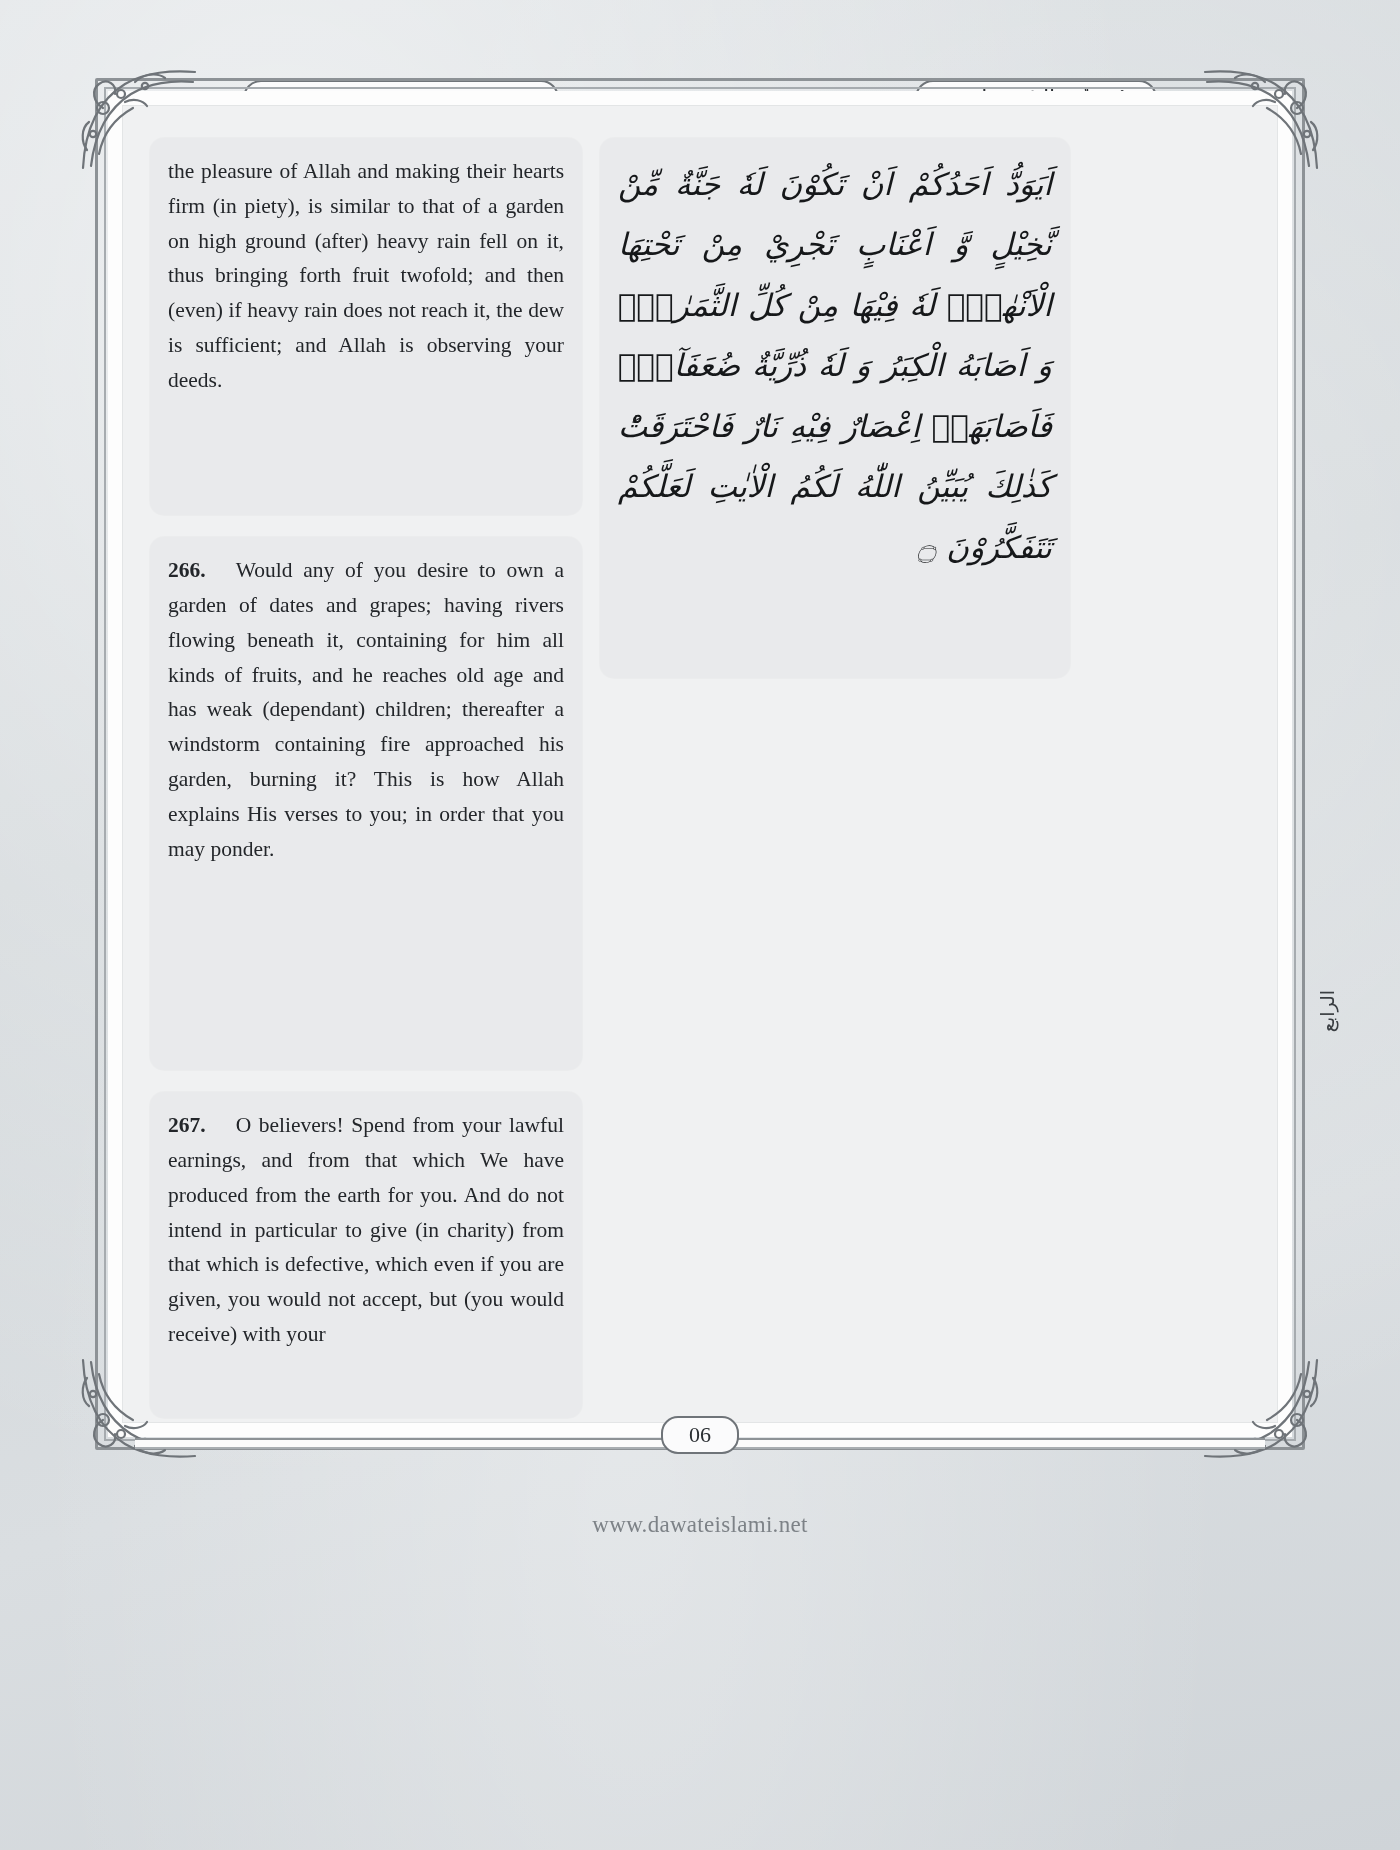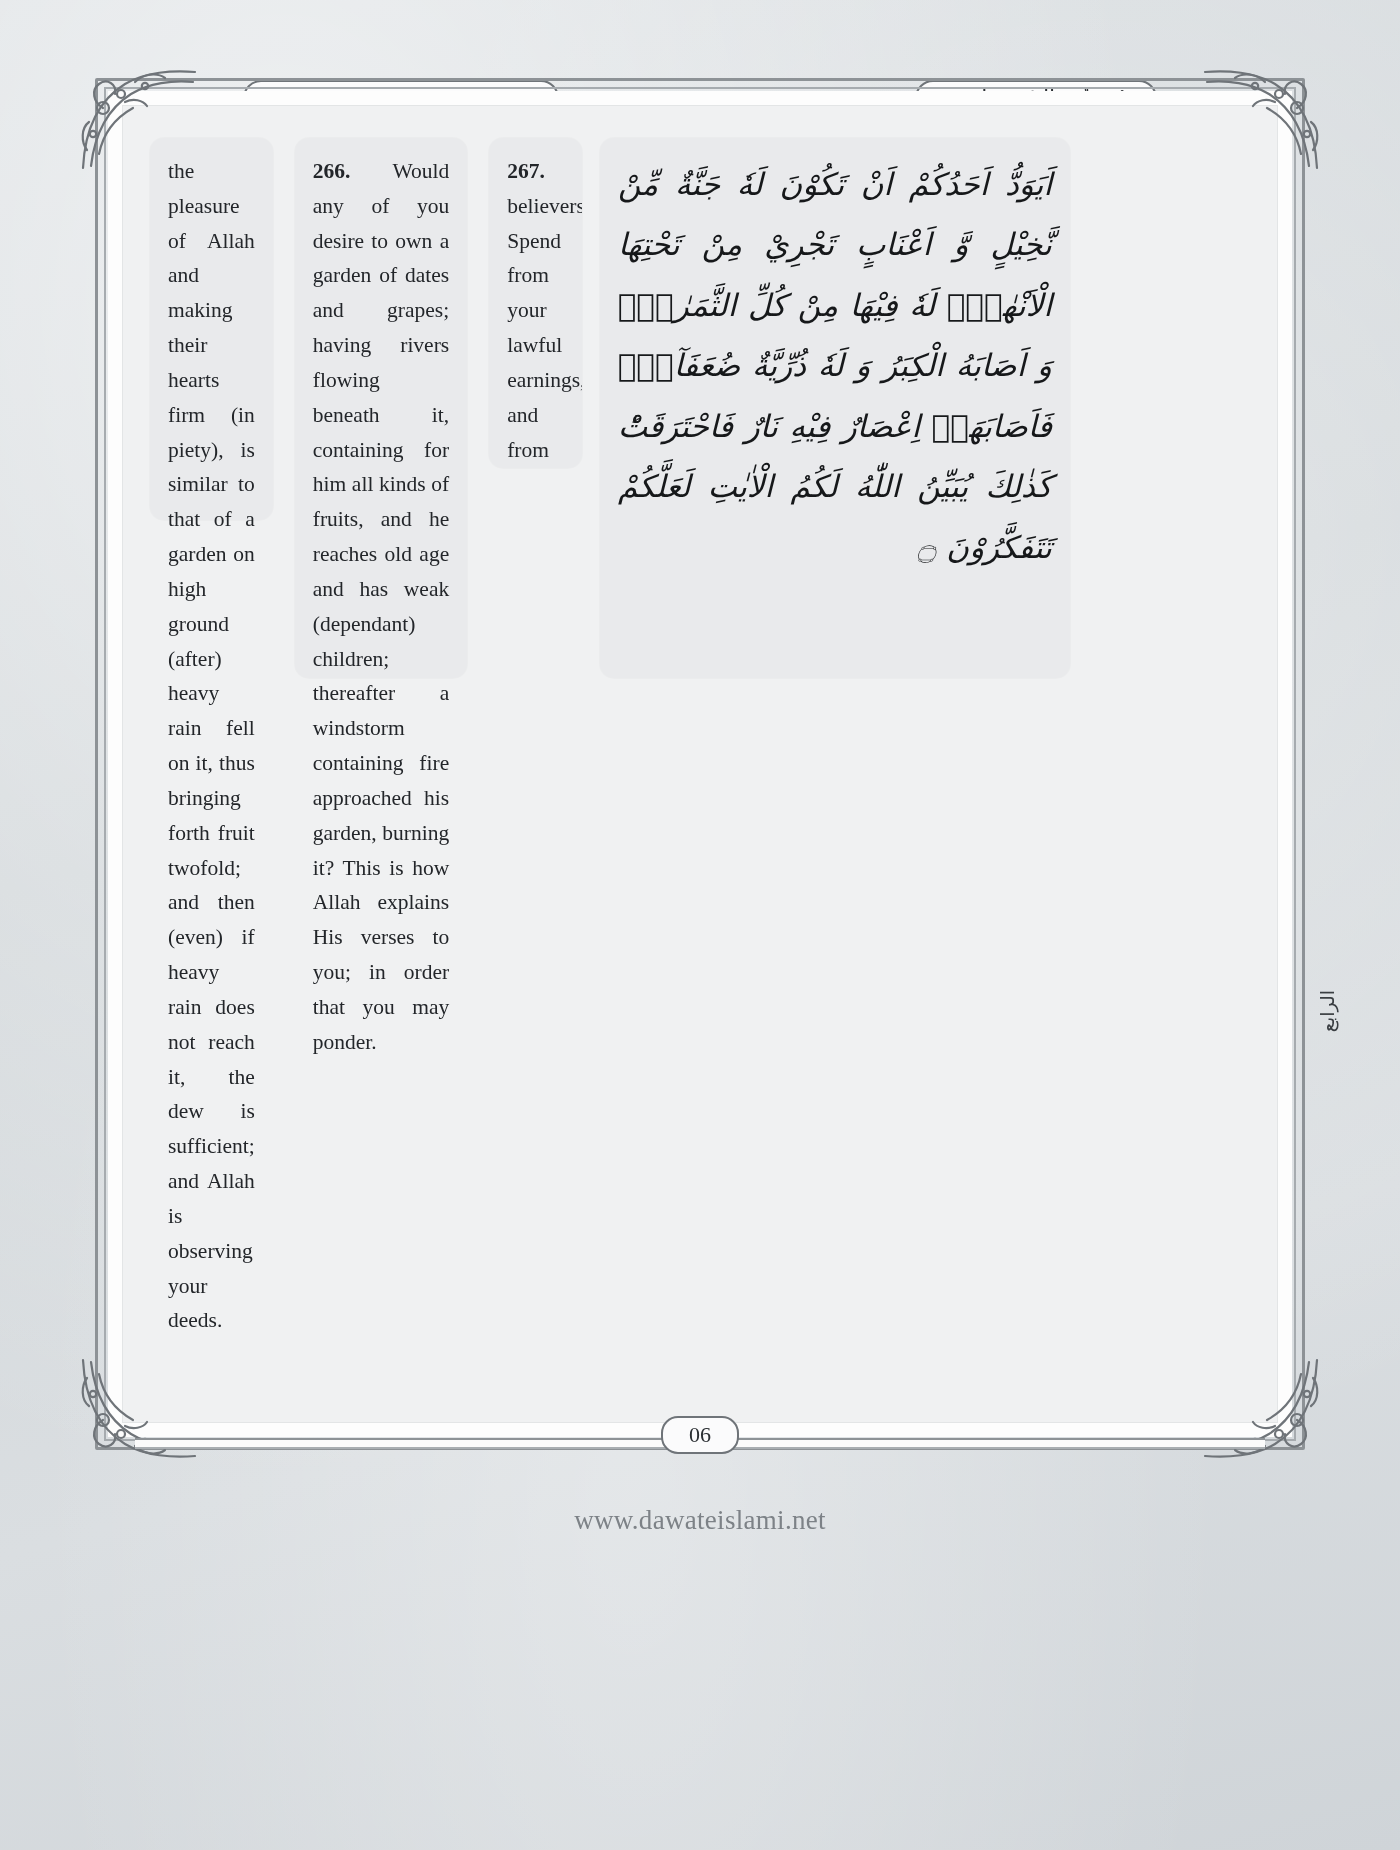--- a/index.html
+++ b/index.html
@@ -142,21 +142,21 @@
   
   .content {
     position: absolute;
     left: 150px;
     top: 138px;
     width: 1100px;
     height: 1280px;
     display: flex;
     gap: 18px;
   }
-  .col-en { width: 432px; display: flex; flex-direction: row; gap: 22px; }
+  .col-en { width: 432px; display: flex; flex-direction: column; gap: 22px; }
   .col-ar { width: 470px; display: flex; flex-direction: column; gap: 22px; }
 
   .panel {
     background: #e9eaec;
     border-radius: 14px;
     box-shadow: 0 0 0 1px rgba(0,0,0,0.02);
     padding: 16px 18px;
     box-sizing: border-box;
   }
 
@@ -165,21 +165,21 @@
     font-size: 21.5px;
     line-height: 1.62;
     color: #23262a;
     text-align: justify;
     text-justify: inter-word;
     margin: 0;
     hyphens: none;
   }
   .vnum {
     font-weight: 700;
-    margin-right: 42px;
+    margin-right: 30px;
   }
 
   .ar-text {
     direction: rtl;
     text-align: justify;
     font-family: "DejaVu Sans", sans-serif;
     font-size: 31px;
     line-height: 1.95;
     color: #16181a;
     margin: 0;
@@ -253,23 +253,23 @@
   }
   .manzil-ar {
     font-family: "DejaVu Sans", sans-serif;
     font-size: 26px;
     color: #7d8287;
     margin: 0 0 6px 0;
     direction: rtl;
   }
   .site-url {
     font-family: "Liberation Serif", serif;
-    font-size: 27px;
+    font-size: 23px;
     color: #7d8287;
-    margin: 5px;
+    margin: 12px;
     letter-spacing: 0.3px;
   }
 </style>
 </head>
 <body>
 
 <div class="paper-texture"></div>
 
 <div class="header-band">
   <div class="header-rule"></div>

